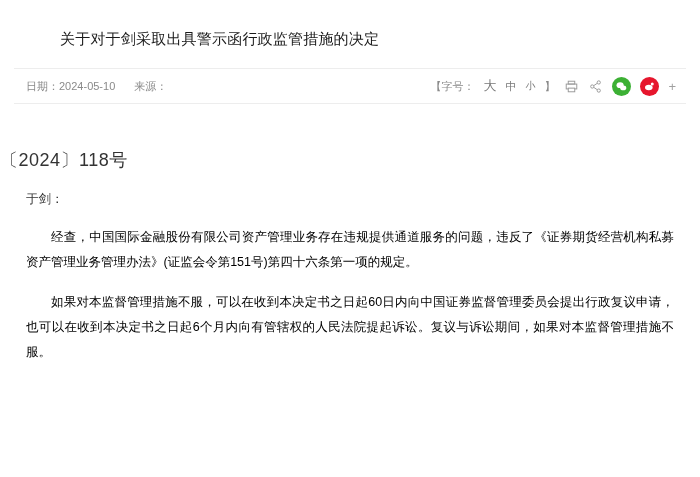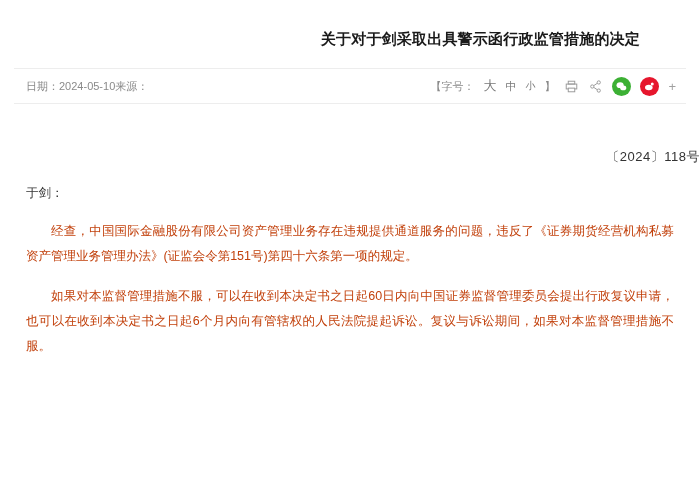--- a/index.html
+++ b/index.html
@@ -14,43 +14,43 @@
     color: #333333;
     overflow: hidden;
   }
   .page {
     width: 700px;
     height: 477px;
     position: relative;
     background: #ffffff;
   }
   .title {
-    text-align: right;
+    text-align: left;
     font-size: 15px;
-    font-weight: bold;
+    font-weight: normal;
     color: #1a1a1a;
     padding: 28px 60px 0 60px;
     line-height: 22px;
     letter-spacing: 0.2px;
   }
   .meta-bar {
     margin: 18px 14px 0 14px;
     border-top: 1px solid #ededed;
     border-bottom: 1px solid #ededed;
     height: 34px;
     display: flex;
     align-items: center;
     justify-content: space-between;
     font-size: 11px;
     color: #8a8a8a;
   }
   .meta-left {
     display: flex;
     align-items: center;
-    gap: 0;
+    gap: 19px;
     padding-left: 12px;
   }
   .meta-right {
     display: flex;
     align-items: center;
     gap: 9px;
     padding-right: 10px;
     margin-left: 40px;
   }
   .fontsize-label {
@@ -83,38 +83,38 @@
     font-size: 10px;
   }
   .wechat { background: #3cb034; }
   .weibo { background: #e6162d; }
   .plus {
     color: #a0a0a0;
     font-size: 13px;
     line-height: 13px;
   }
   .docnum {
-    text-align: right;
-    font-size: 13px;
+    text-align: left;
+    font-size: 18px;
     color: #333333;
     margin-top: 44px;
     letter-spacing: 0.5px;
   }
   .body-wrap {
     padding: 0 26px;
     margin-top: 16px;
   }
   .salutation {
     font-size: 12.5px;
     color: #333333;
     line-height: 22px;
   }
   .para {
     font-size: 12.5px;
-    color: #c2410c;
+    color: #000000;
     line-height: 25px;
     text-indent: 25px;
     margin-top: 15px;
     text-align: justify;
   }
 </style>
 </head>
 <body>
 
 <div class="page">

